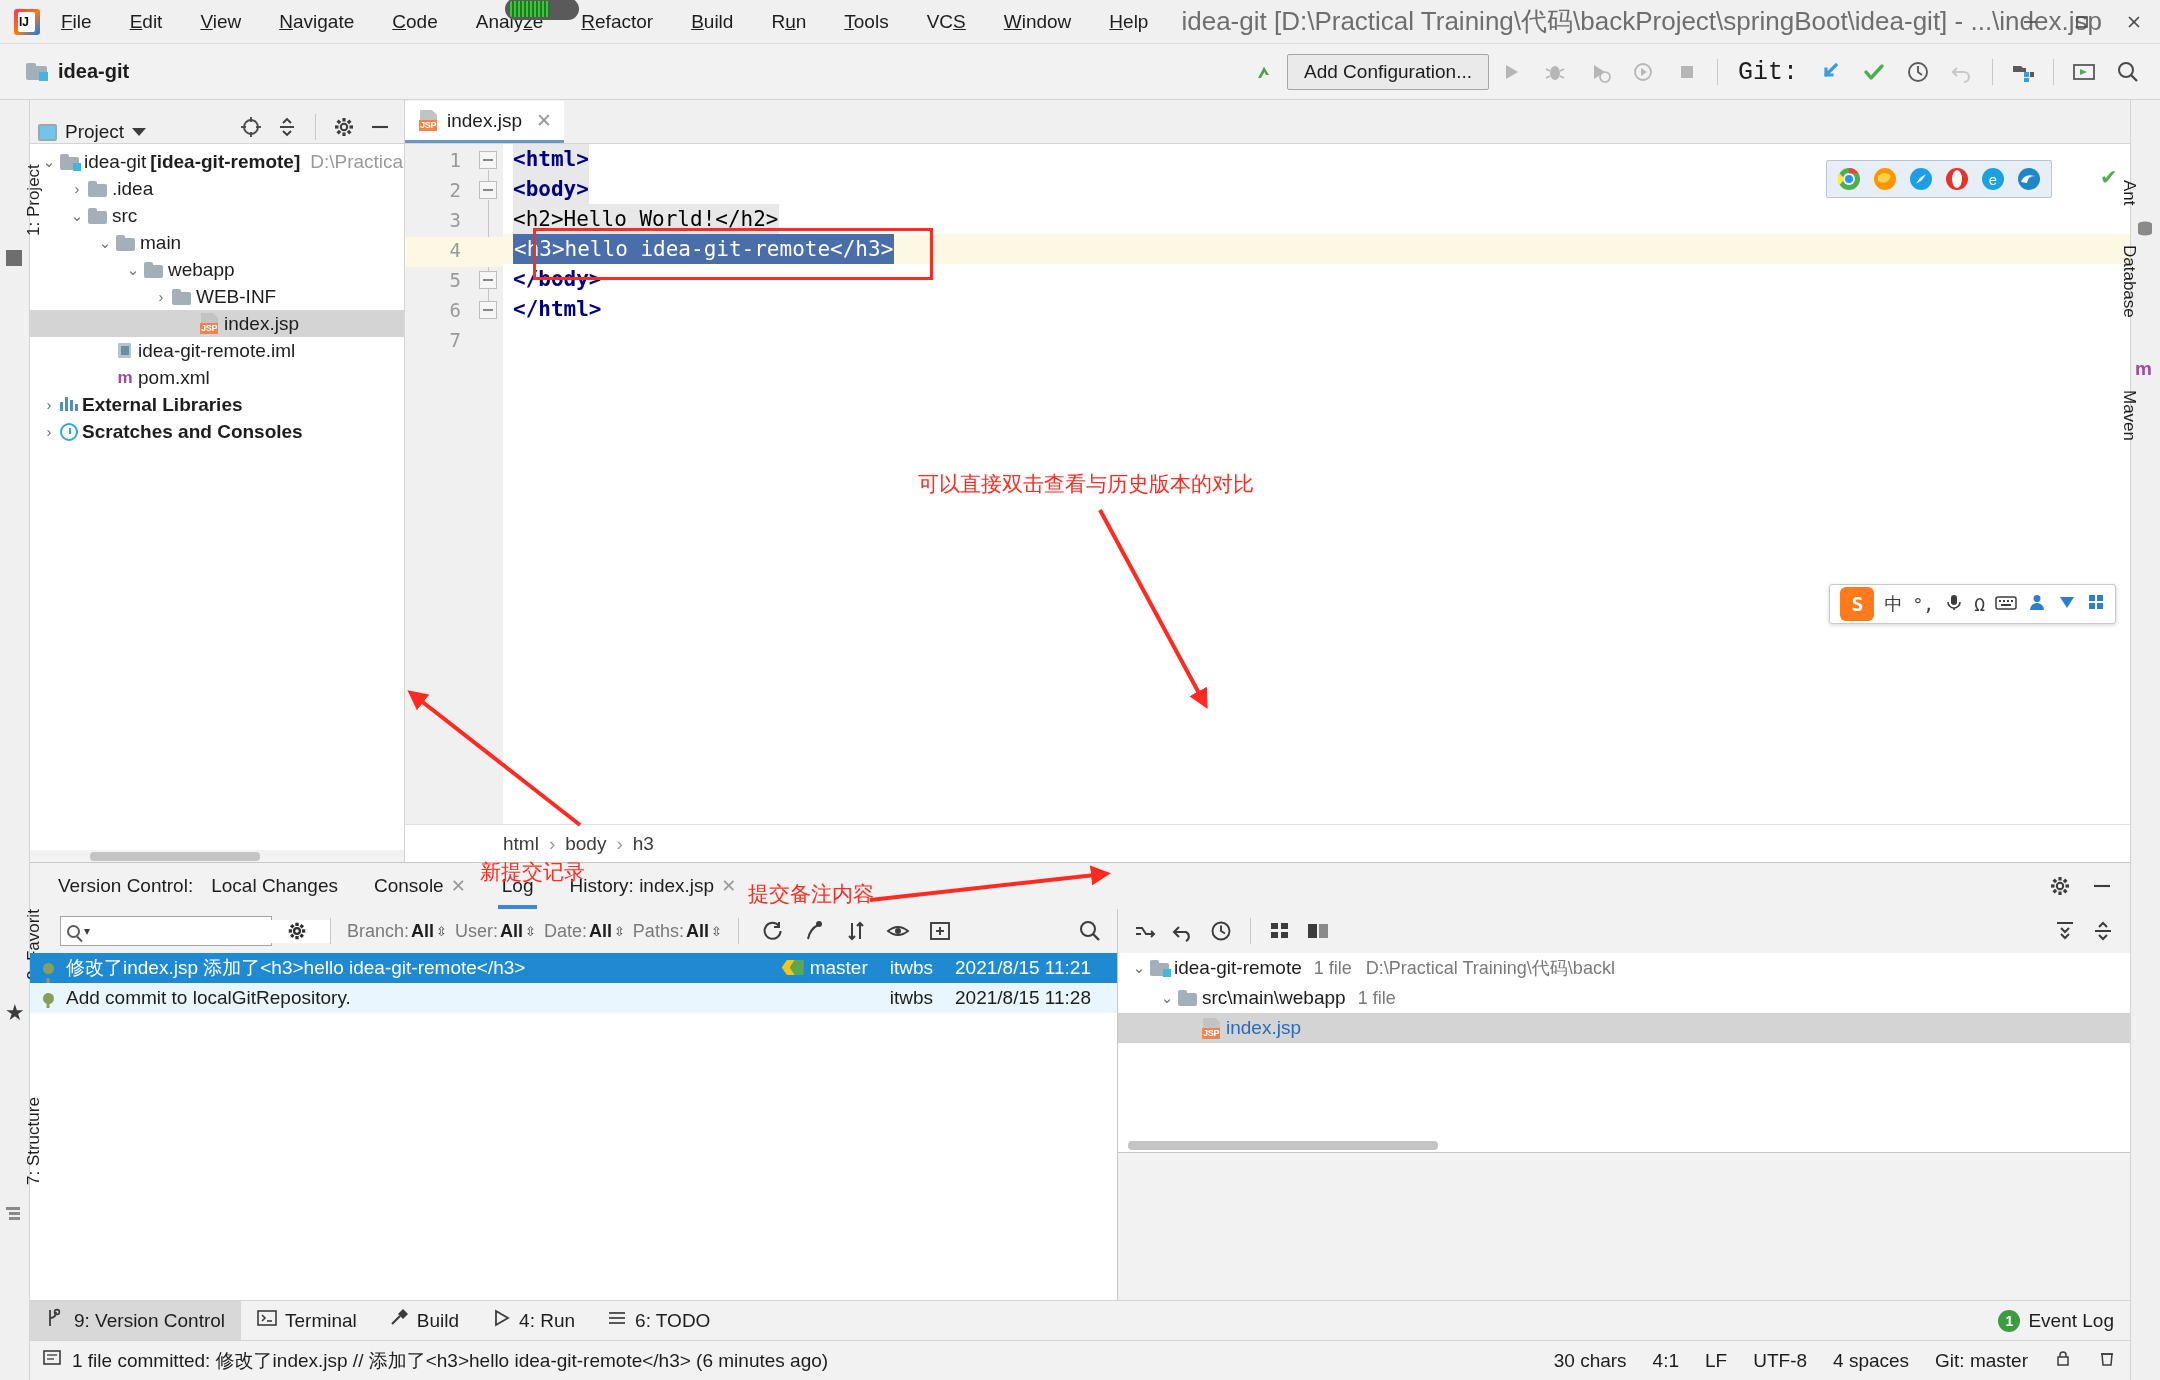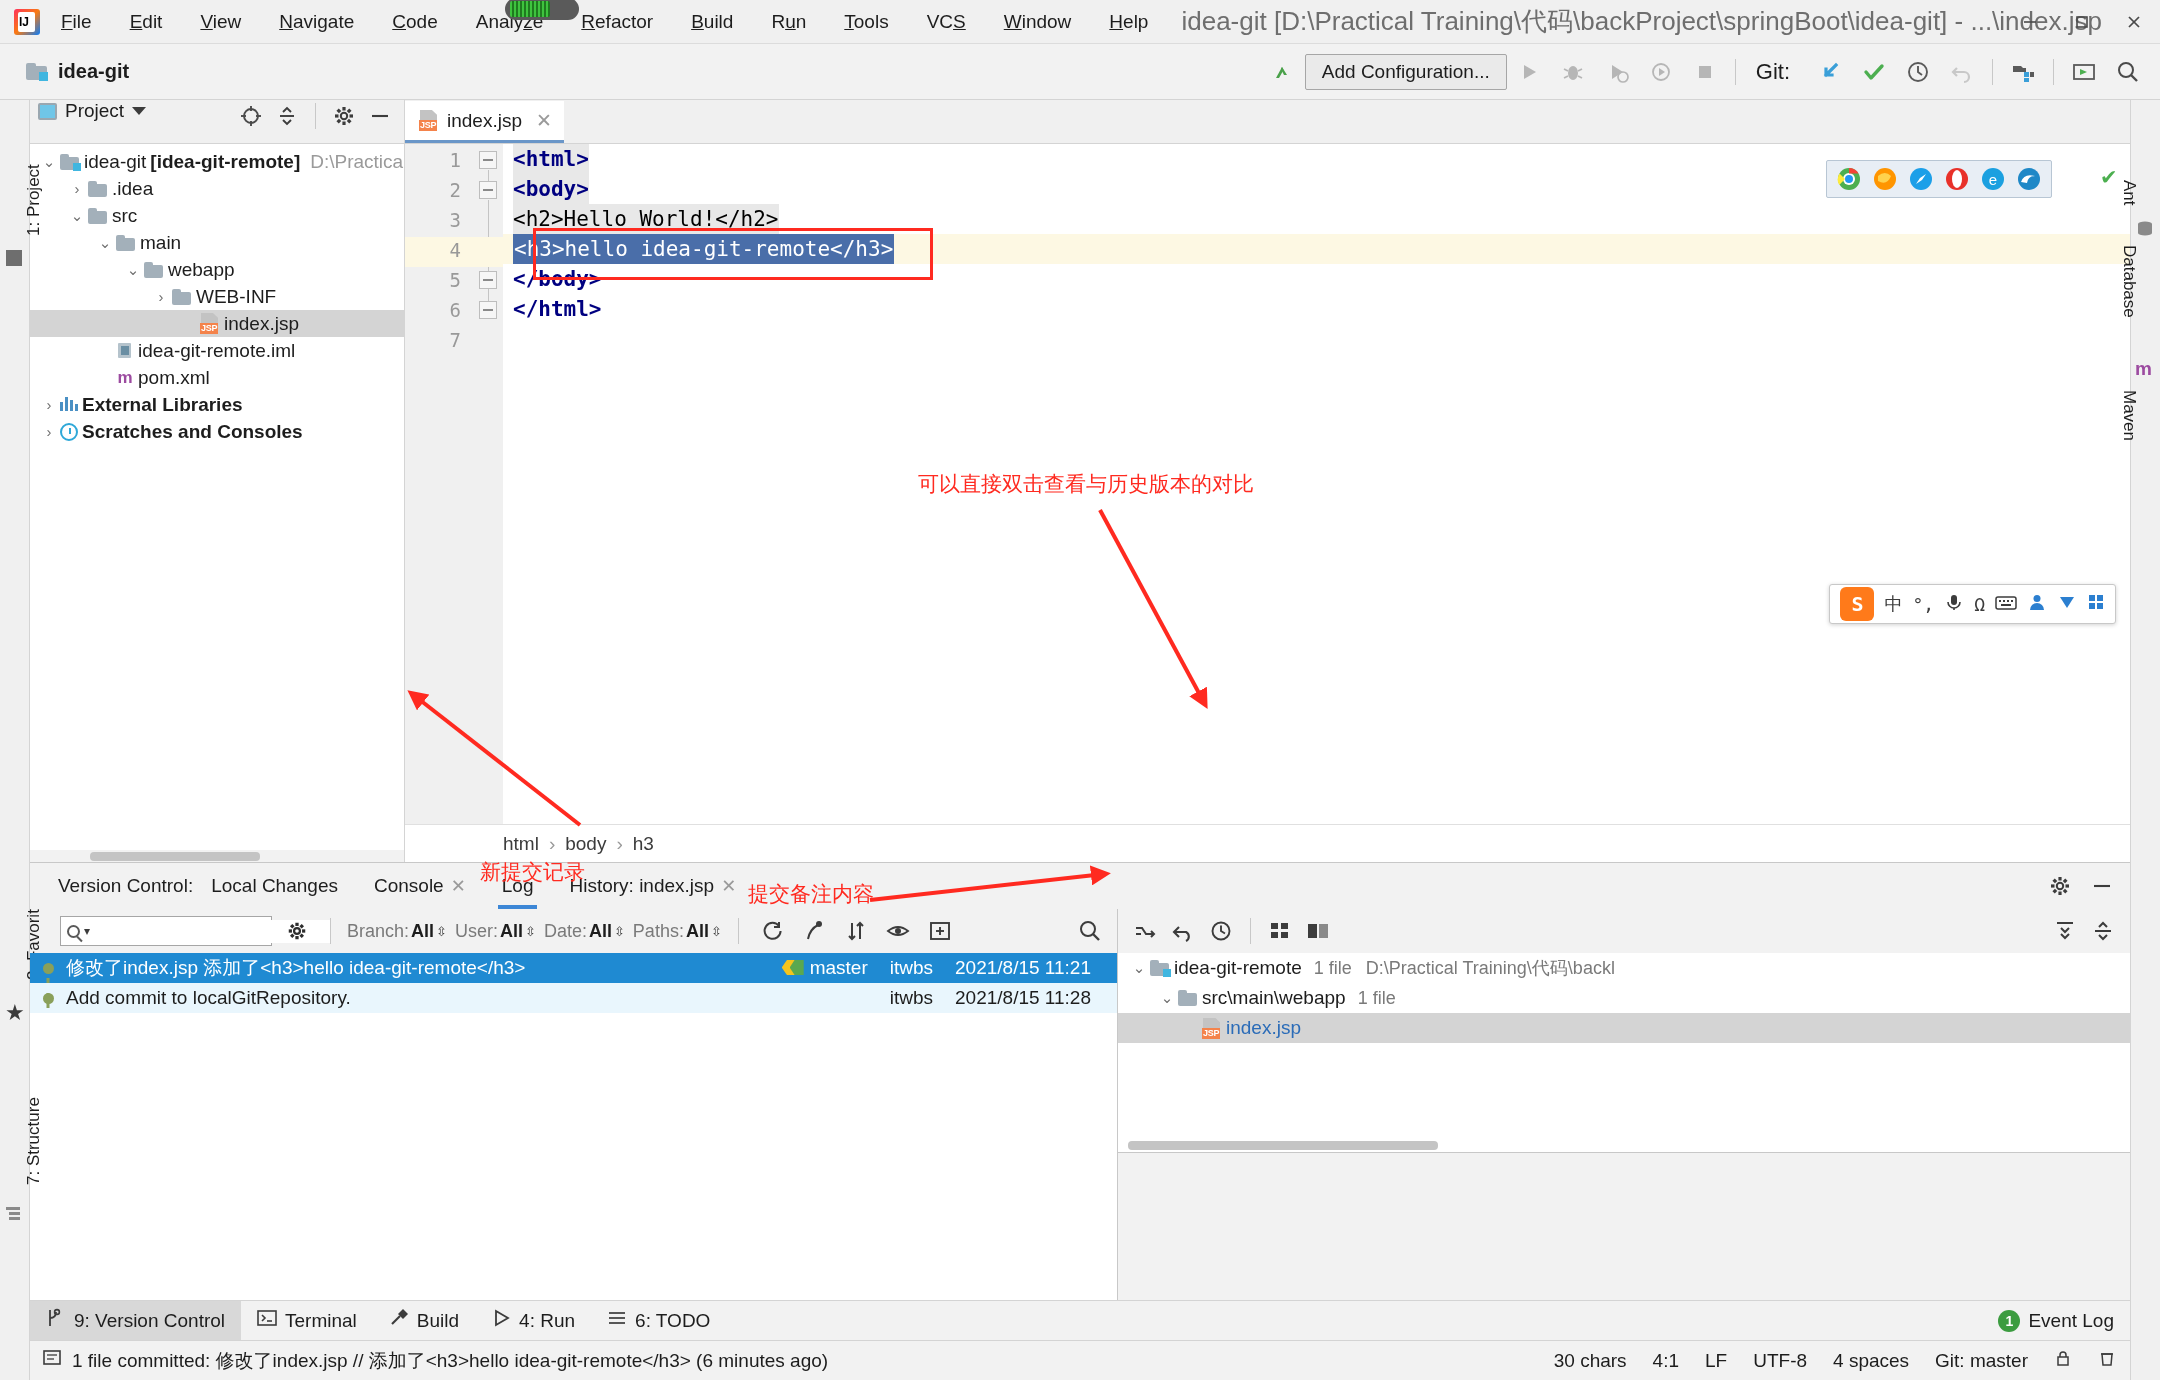--- a/index.html
+++ b/index.html
@@ -50,21 +50,21 @@
   .folder-ic { width:22px; height:18px; position:relative; flex:none;}
   .folder-ic .f1 { position:absolute; left:0; top:3px; width:21px; height:14px; background:#a3b0ba; border-radius:2px;}
   .folder-ic .f2 { position:absolute; left:0; top:0px; width:10px; height:5px; background:#a3b0ba; border-radius:2px 2px 0 0;}
   .folder-ic .dot { position:absolute; right:0px; bottom:0px; width:9px; height:9px; background:#40b6e0; }
   .tb-right { position:absolute; right:0; top:0; height:56px; display:flex; align-items:center; gap:0px; padding-right:10px;}
   .tb-btn { width:44px; height:44px; display:flex; align-items:center; justify-content:center; }
   .addconfig {
     height:36px; padding:0 16px; border:1px solid #a6a6a6; background:#eaeaea;
     display:flex; align-items:center; font-size:19px; border-radius:2px; color:#1d1d1d;
   }
-  .git-label { font-size:22px; margin:0 18px 0 12px; color:#1d1d1d;}
+  .git-label { font-size:25px; margin:0 10px 0 12px; color:#1d1d1d;font-family:Liberation Mono, monospace;}
   .vsep { width:1px; height:26px; background:#c8c8c8; margin:0 8px;}
 
   
   .mainrow { flex:1; display:flex; min-height:0; }
 
   
   .strip-left { width:30px; background:#f0f0f0; border-right:1px solid #d4d4d4; position:relative; flex:none;}
   .strip-right { width:30px; background:#f0f0f0; border-left:1px solid #d4d4d4; position:relative; flex:none;}
   .vtab {
     position:absolute; white-space:nowrap; font-size:17px; color:#1d1d1d;
@@ -74,21 +74,21 @@
   .vtab.right { transform:rotate(90deg); }
   .vtab.sel { font-weight:normal; }
 
   
   .centercol { flex:1; display:flex; flex-direction:column; min-width:0; }
   .upper { flex:1; display:flex; min-height:0; }
 
   
   .projpanel { width:375px; background:#fff; border-right:1px solid #d4d4d4; display:flex; flex-direction:column; flex:none;}
   .proj-header {
-    height:44px; background:#f0f0f0; display:flex; align-items:flex-start; padding:0 8px;
+    height:44px; background:#f0f0f0; display:flex; align-items:flex-end; padding:0 8px;
     border-bottom:1px solid #d4d4d4; gap:24px;
   }
   .proj-title { font-size:19px; display:flex; align-items:center; gap:8px; }
   .mini-win { width:19px; height:17px; border:2px solid #9aa7b0; background:#6fc6e8; border-radius:2px;}
   .caret-d { width:0;height:0;border-left:7px solid transparent;border-right:7px solid transparent;border-top:8px solid #3c3c3c;}
   .proj-hdr-btns { margin-left:auto; display:flex; align-items:center; gap:4px; }
   .hbtn { width:32px;height:32px;display:flex;align-items:center;justify-content:center;color:#5a5a5a;}
   .tree { flex:1; overflow:hidden; padding-top:4px; font-size:19px; }
   .trow { height:27px; display:flex; align-items:center; white-space:nowrap; padding-right:4px;}
   .trow.sel { background:#d4d4d4; }

